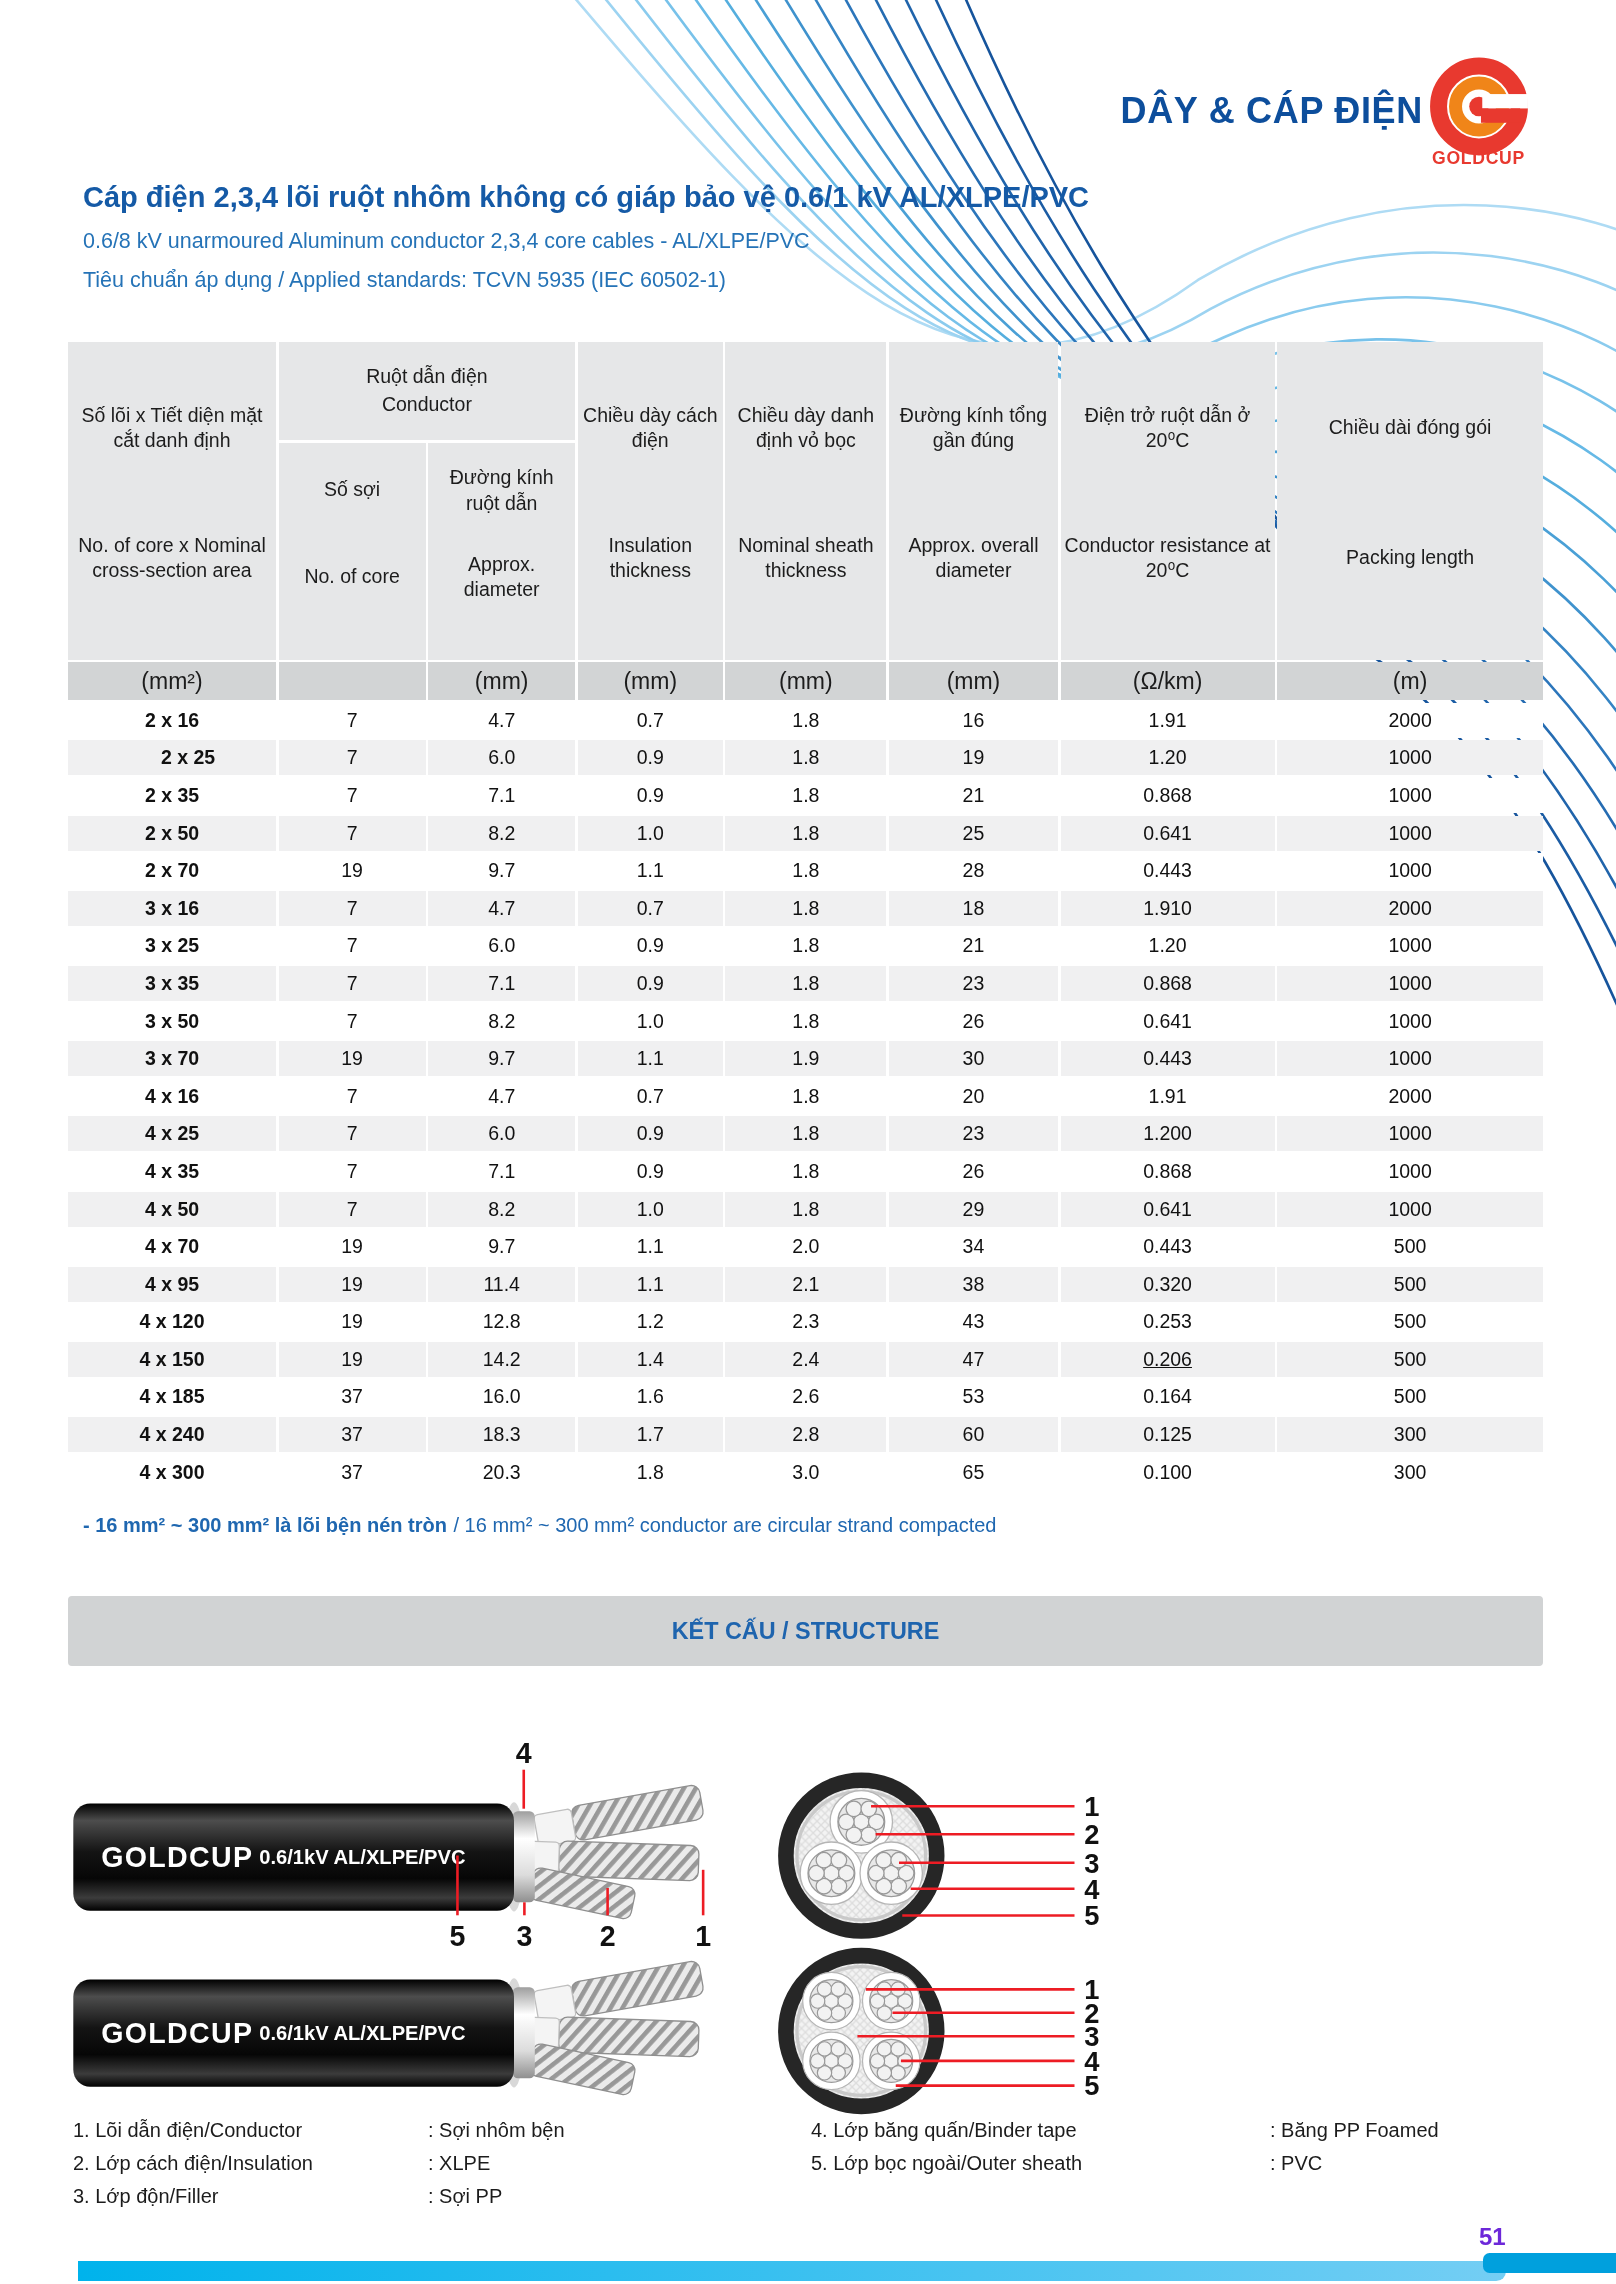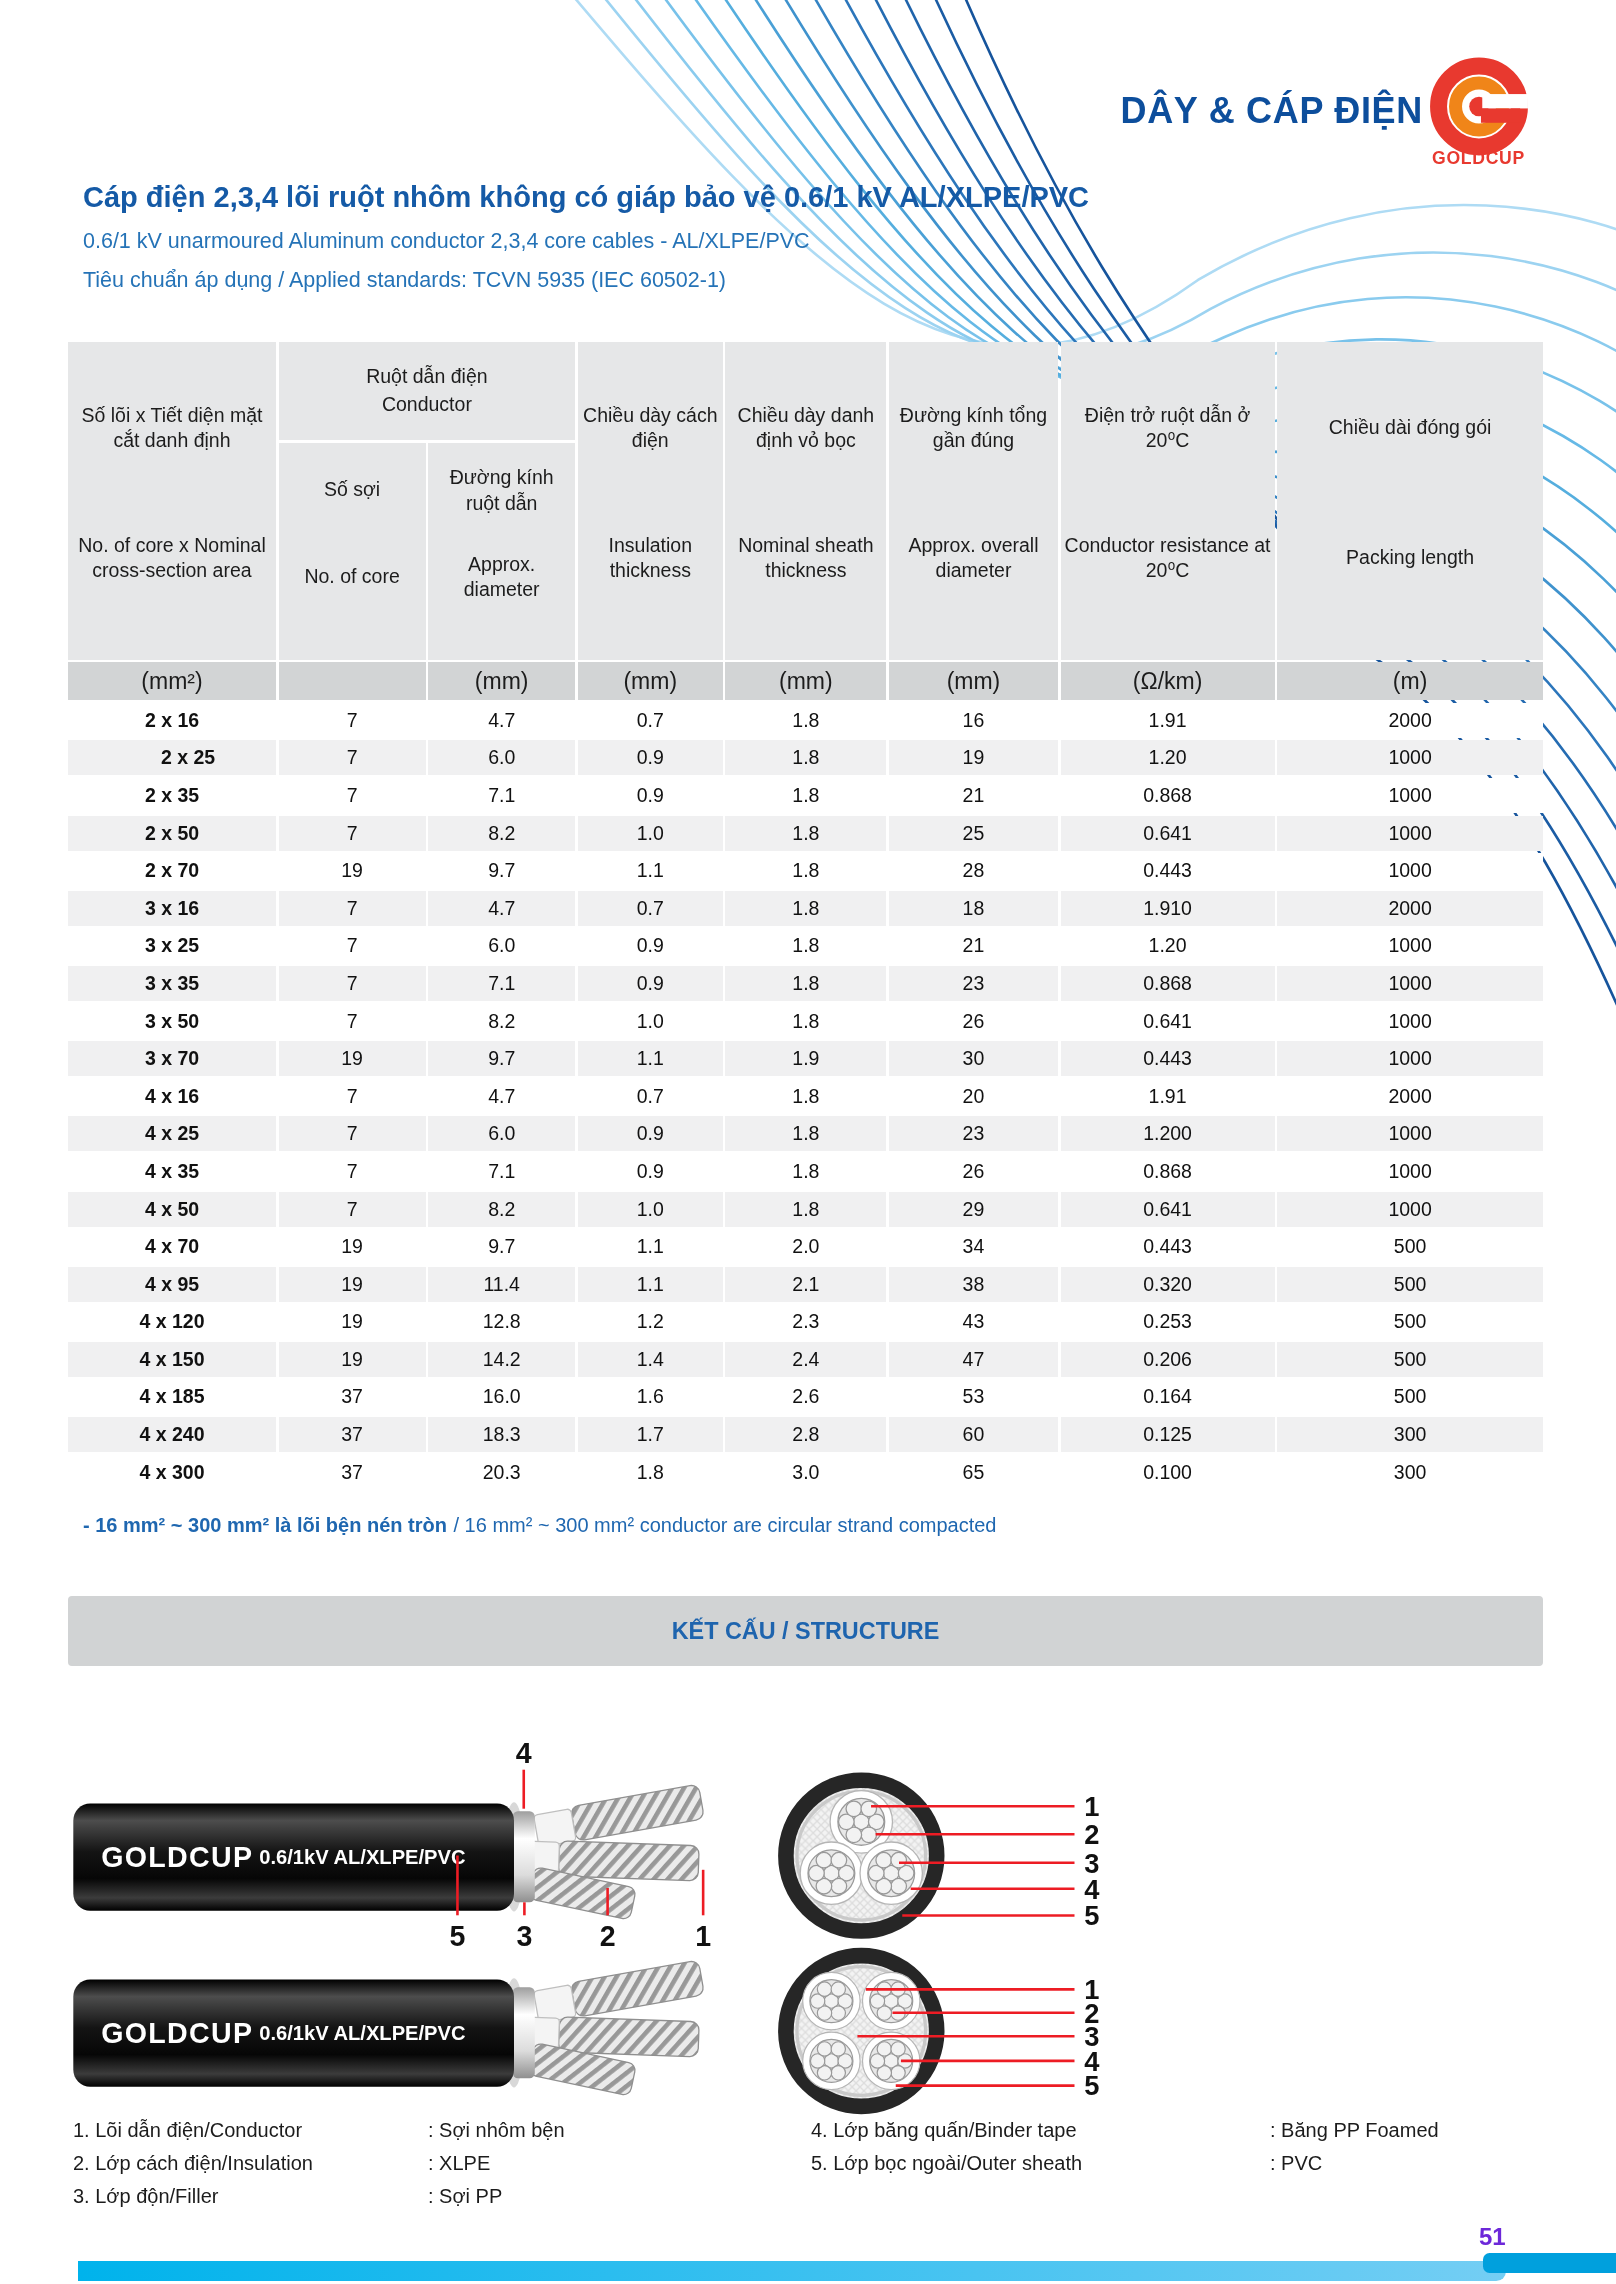--- a/index.html
+++ b/index.html
@@ -98,21 +98,21 @@
 <svg class="layer" id="logo" viewBox="0 0 150 190">
   <circle cx="75" cy="85" r="62" fill="#ffffff" stroke="#e8392f" stroke-width="26"></circle>
   <circle cx="75" cy="85" r="36" fill="#ffffff" stroke="#f08519" stroke-width="20"></circle>
   <circle cx="75" cy="85" r="15" fill="#e8392f"></circle>
   <rect x="80" y="66" width="70" height="22" fill="#ffffff"></rect>
   <rect x="78" y="88" width="60" height="22" fill="#e8392f"></rect>
 </svg>
 <div class="layer" id="logo-word">GOLDCUP</div>
 
 <div class="layer" id="page-title">Cáp điện 2,3,4 lõi ruột nhôm không có giáp bảo vệ 0.6/1 kV AL/XLPE/PVC</div>
-<div class="layer" id="page-subtitle">0.6/1 kV unarmoured Aluminum conductor 2,3,4 core cables - AL/XLPE/PVC</div>
+<div class="layer" id="page-subtitle">0.6/8 kV unarmoured Aluminum conductor 2,3,4 core cables - AL/XLPE/PVC</div>
 <div class="layer" id="standards-line">Tiêu chuẩn áp dụng / Applied standards: TCVN 5935 (IEC 60502-1)</div>
 
 <div class="layer" id="spec-table">
   <div class="th th-full" style="grid-column:1">
     <div class="vi-pos">Số lõi x Tiết diện mặt cắt danh định</div>
     <div class="en-pos">No. of core x Nominal cross-section area</div>
   </div>
   <div class="th th-group">
     <div>Ruột dẫn điện</div>
     <div>Conductor</div>
@@ -290,21 +290,21 @@
     <div class="cell" style="grid-area: 20 / 5;">2.3</div>
     <div class="cell" style="grid-area: 20 / 6;">43</div>
     <div class="cell" style="grid-area: 20 / 7;">0.253</div>
     <div class="cell" style="grid-area: 20 / 8;">500</div>
     <div class="cell alt size" style="grid-area: 21 / 1;">4 x 150</div>
     <div class="cell alt" style="grid-area: 21 / 2;">19</div>
     <div class="cell alt" style="grid-area: 21 / 3;">14.2</div>
     <div class="cell alt" style="grid-area: 21 / 4;">1.4</div>
     <div class="cell alt" style="grid-area: 21 / 5;">2.4</div>
     <div class="cell alt" style="grid-area: 21 / 6;">47</div>
-    <div class="cell alt" style="grid-area: 21 / 7;">0.206</div>
+    <div class="cell alt" style="grid-area: 21 / 7; text-decoration: underline;">0.206</div>
     <div class="cell alt" style="grid-area: 21 / 8;">500</div>
     <div class="cell size" style="grid-area: 22 / 1;">4 x 185</div>
     <div class="cell" style="grid-area: 22 / 2;">37</div>
     <div class="cell" style="grid-area: 22 / 3;">16.0</div>
     <div class="cell" style="grid-area: 22 / 4;">1.6</div>
     <div class="cell" style="grid-area: 22 / 5;">2.6</div>
     <div class="cell" style="grid-area: 22 / 6;">53</div>
     <div class="cell" style="grid-area: 22 / 7;">0.164</div>
     <div class="cell" style="grid-area: 22 / 8;">500</div>
     <div class="cell alt size" style="grid-area: 23 / 1;">4 x 240</div>

